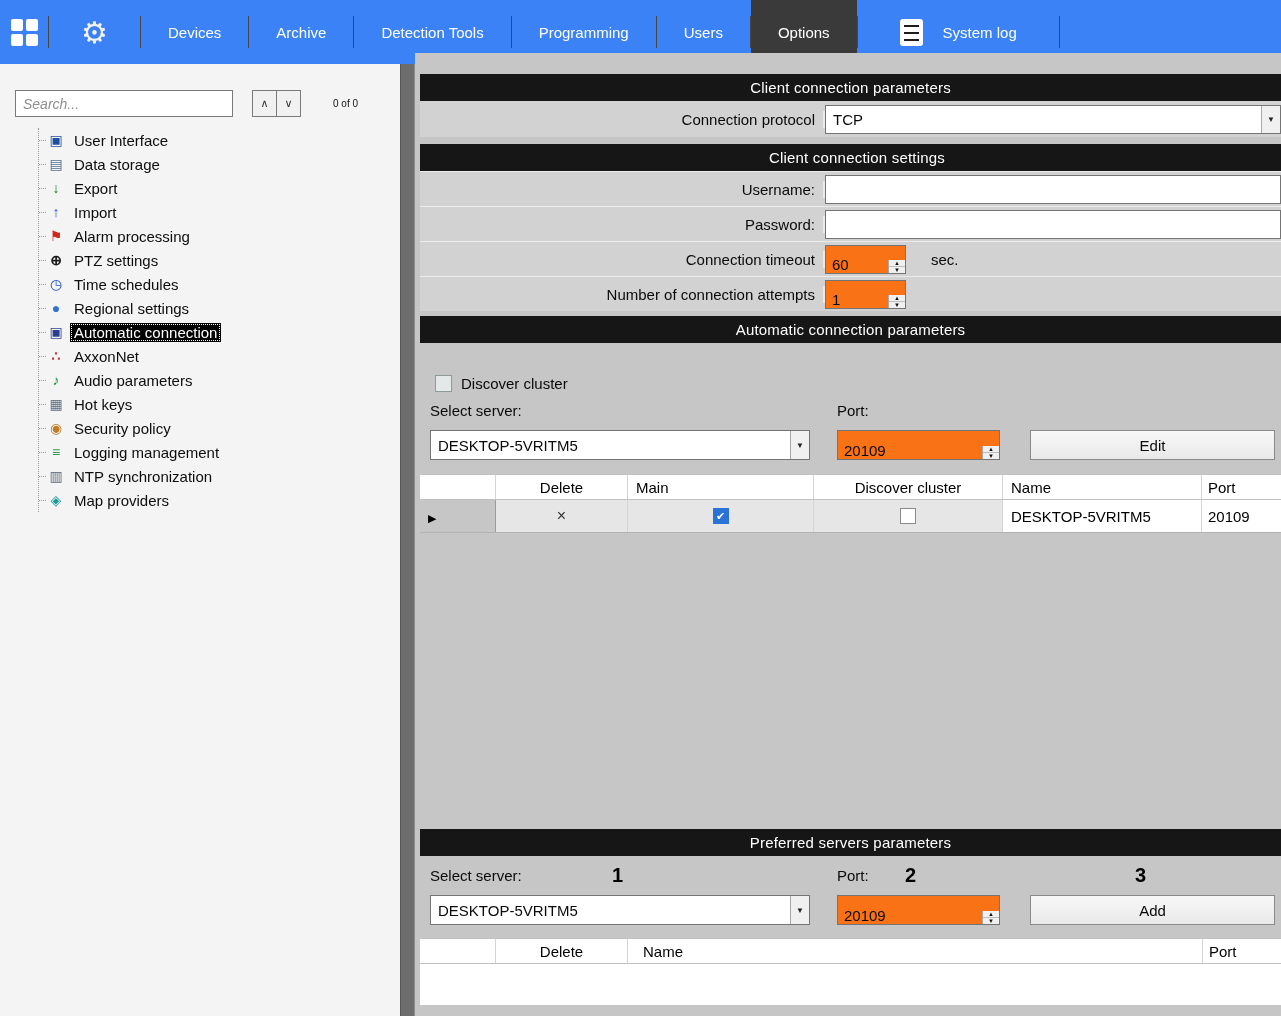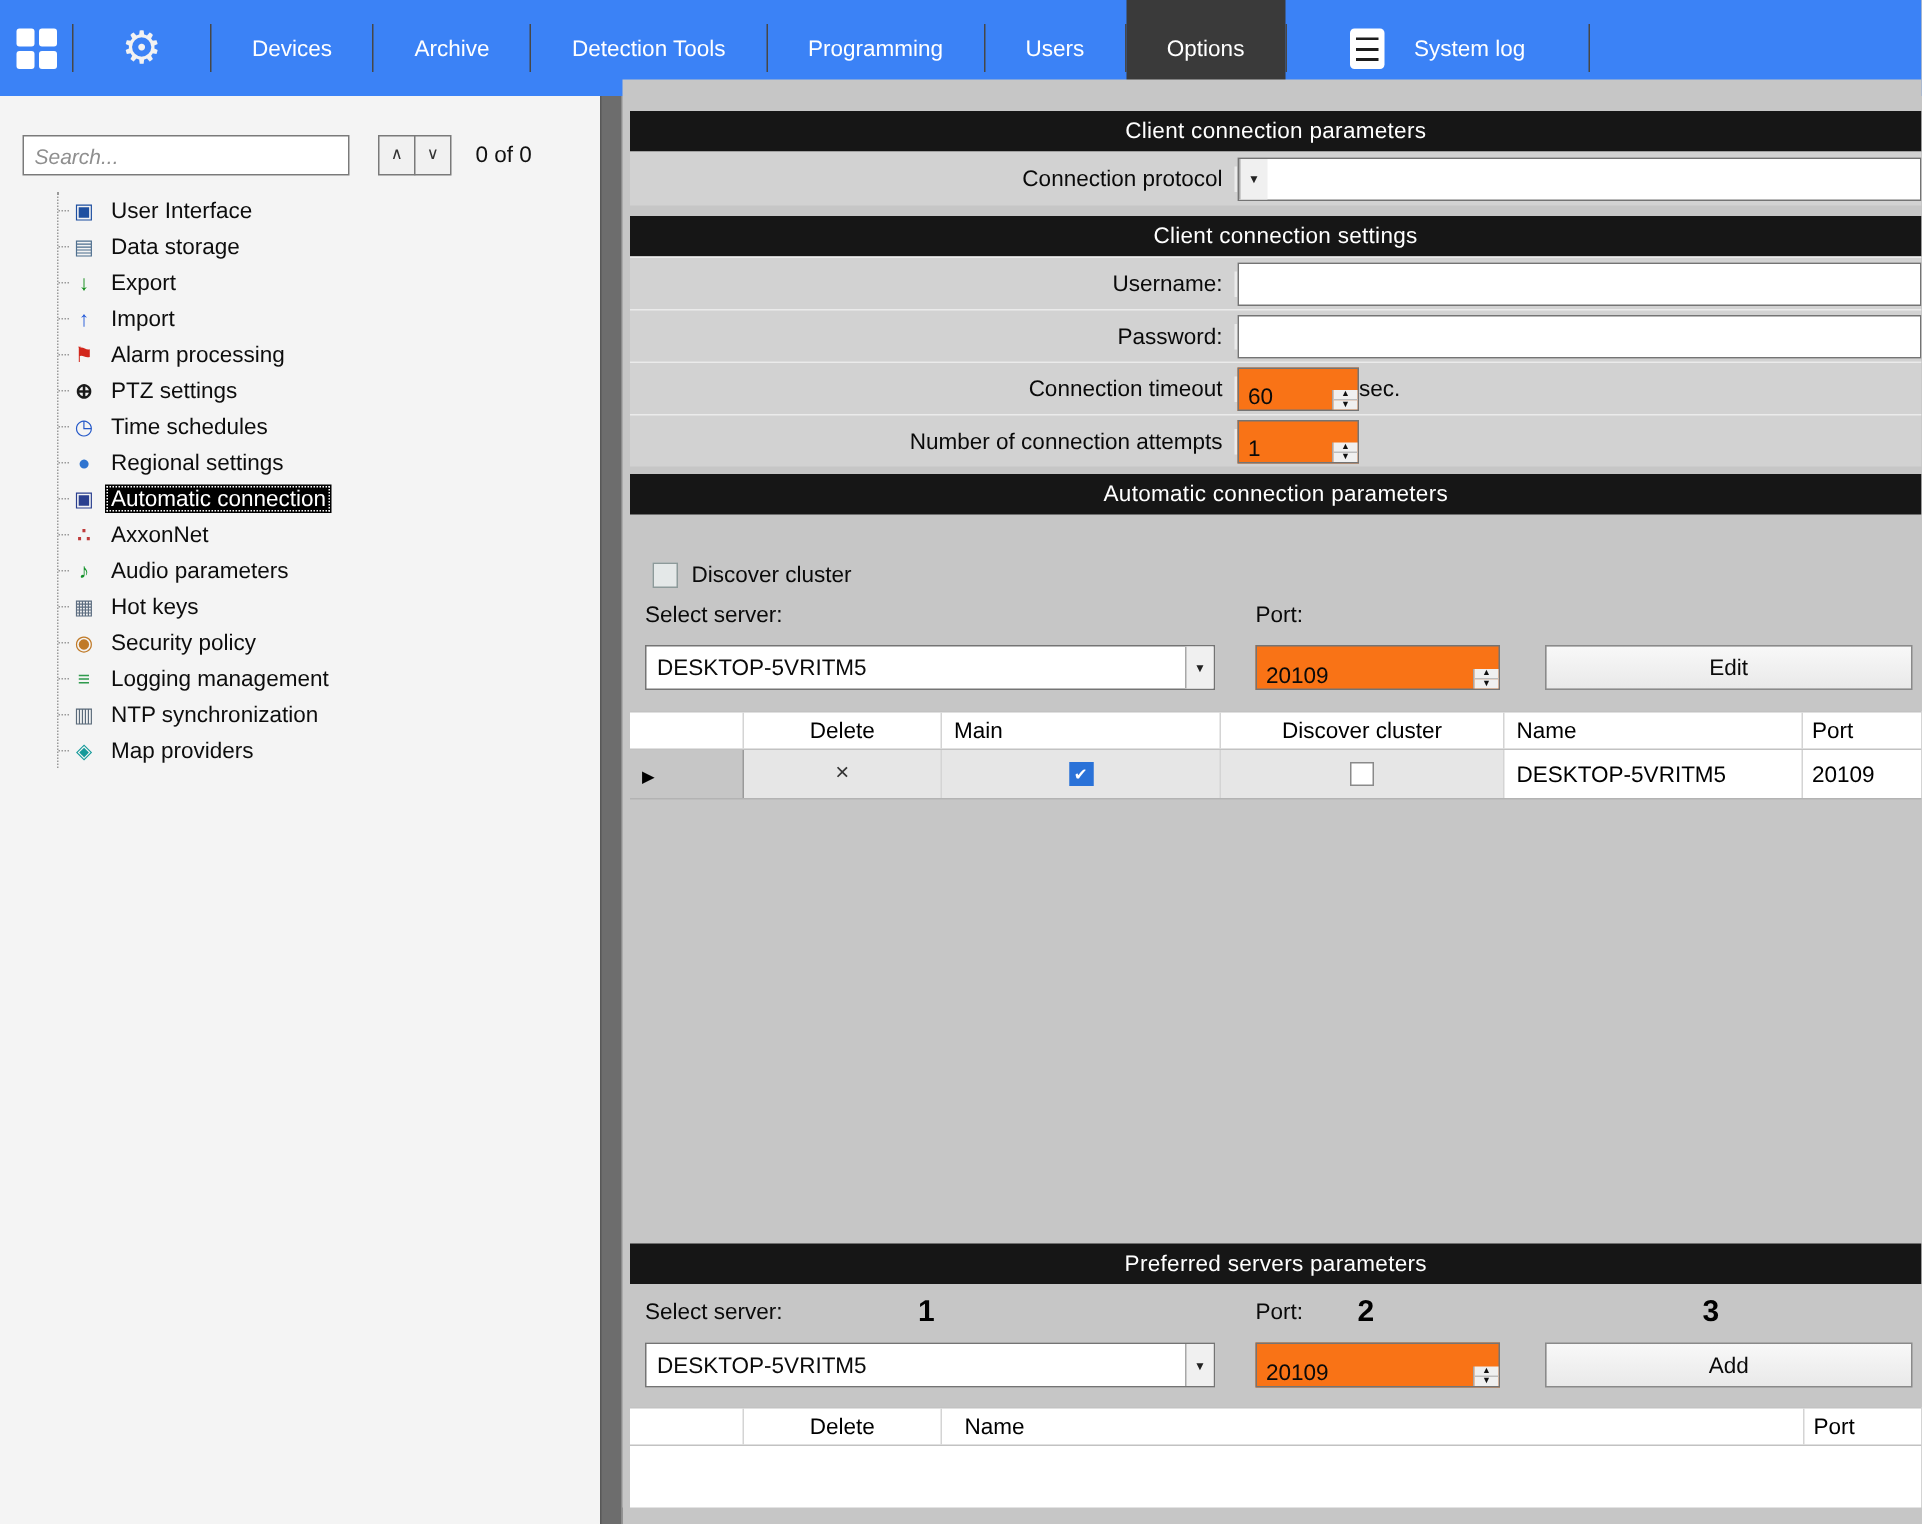--- a/index.html
+++ b/index.html
@@ -29,21 +29,21 @@
   .search-input { width:218px; height:27px; border:1px solid #7a7a7a; padding:0 7px; font-size:14px;
             font-family:inherit; background:#fff; outline:none; }
   .search-input::placeholder { font-style:italic; color:#8f8f8f; }
   .nav-btn { width:25px; height:27px; border:1px solid #7a7a7a; background:#f1f1f1; display:flex;
             align-items:center; justify-content:center; flex:none; }
   .nav-up { margin-left:19px; }
   .nav-down { margin-left:-1px; }
   .chev { font-size:11px; color:#333; line-height:1; }
   .chev-up::before { content:"∧"; }
   .chev-down::before { content:"∨"; }
-  .search-count { margin-left:16px; font-size:15px; color:#111; }
+  .search-count { margin-left:32px; font-size:10px; color:#111; }
   .tree { list-style:none; margin:11px 0 0 38px; border-left:1px dotted #9a9a9a; }
   .tree-item { height:24px; display:flex; align-items:center; font-size:15px; color:#0d0d0d; }
   .tree-item::before { content:""; width:7px; border-top:1px dotted #9a9a9a; margin-right:1px; flex:none; }
   .ic { width:18px; height:18px; display:inline-flex; align-items:center; justify-content:center;
         font-size:14px; flex:none; margin-right:5px; line-height:1; }
   .tree-label { padding:1px 4px; white-space:nowrap; }
   .tree-item.selected .tree-label { background:#000; color:#fff; outline:1px dotted #fff; outline-offset:-2px; }
   .ic-monitor::before { content:"▣"; color:#1e4fa0; }
   .ic-storage::before { content:"▤"; color:#50708f; }
   .ic-export::before { content:"↓"; color:#0b8a14; font-weight:700; }
@@ -90,21 +90,21 @@
   .text-input { width:100%; height:29px; border:1px solid #747474; background:#fff; font-size:15px;
           padding:0 6px; font-family:inherit; outline:none; }
 
   .spinbox { background:#f97316; border:1px solid #747474; display:flex; align-items:flex-end; height:29px; width:81px; }
   .spin-val { flex:1; display:flex; align-items:center; padding:0 6px; font-size:15px; color:#0a0a0a; }
   .spin-btns { width:17px; display:flex; flex-direction:column; border-left:1px solid #a8a8a8; flex:none; }
   .spin-btn { flex:1; background:#f0f0f0; display:flex; align-items:center; justify-content:center; }
   .spin-btn.up { border-bottom:1px solid #bdbdbd; }
   .spin-btn.up::before { content:"▲"; font-size:6px; color:#111; }
   .spin-btn.down::before { content:"▼"; font-size:6px; color:#111; }
-  .unit { margin-left:0; font-size:15px; color:#0a0a0a; }
+  .unit { margin-left:25px; font-size:15px; color:#0a0a0a; }
 
   .panel { display:flex; flex-direction:column; flex:none; }
   .auto-panel { flex:1; padding-top:28px; }
   .chk-row { height:24px; display:flex; align-items:center; padding-left:15px; gap:9px; flex:none; }
   .checkbox { width:17px; height:17px; border:1px solid #8d9a9a; background:#e4e8e8; flex:none; }
   .chk-label { font-size:15px; color:#0a0a0a; }
   .lbl-row { height:30px; position:relative; flex:none; font-size:15px; color:#0a0a0a; }
   .pref-lbl-row { height:38px; position:relative; flex:none; font-size:15px; color:#0a0a0a; }
   .lbl-a { position:absolute; left:10px; top:50%; transform:translateY(-50%); }
   .lbl-b { position:absolute; left:417px; top:50%; transform:translateY(-50%); }
@@ -266,20 +266,21 @@
 <div class="v-divider"></div>
 
 <main class="main">
 
   <div class="sec-header">Client connection parameters</div>
 
   <div class="form-row row-protocol">
     <div class="form-label">Connection protocol</div>
     <div class="form-field">
       <div class="dropdown dd-full">
+        <div class="dd-val">TCP</div>
         <div class="dd-btn"></div>
       </div>
     </div>
   </div>
 
   <div class="sec-header mt7">Client connection settings</div>
 
   <div class="form-row">
     <div class="form-label">Username:</div>
     <div class="form-field">

